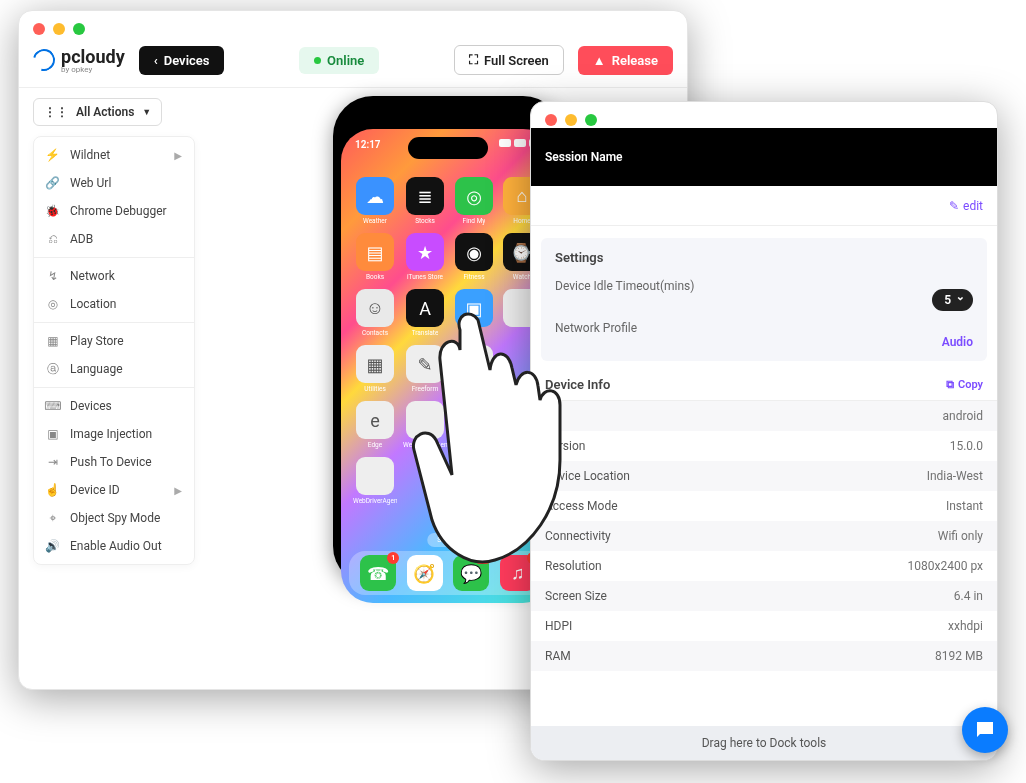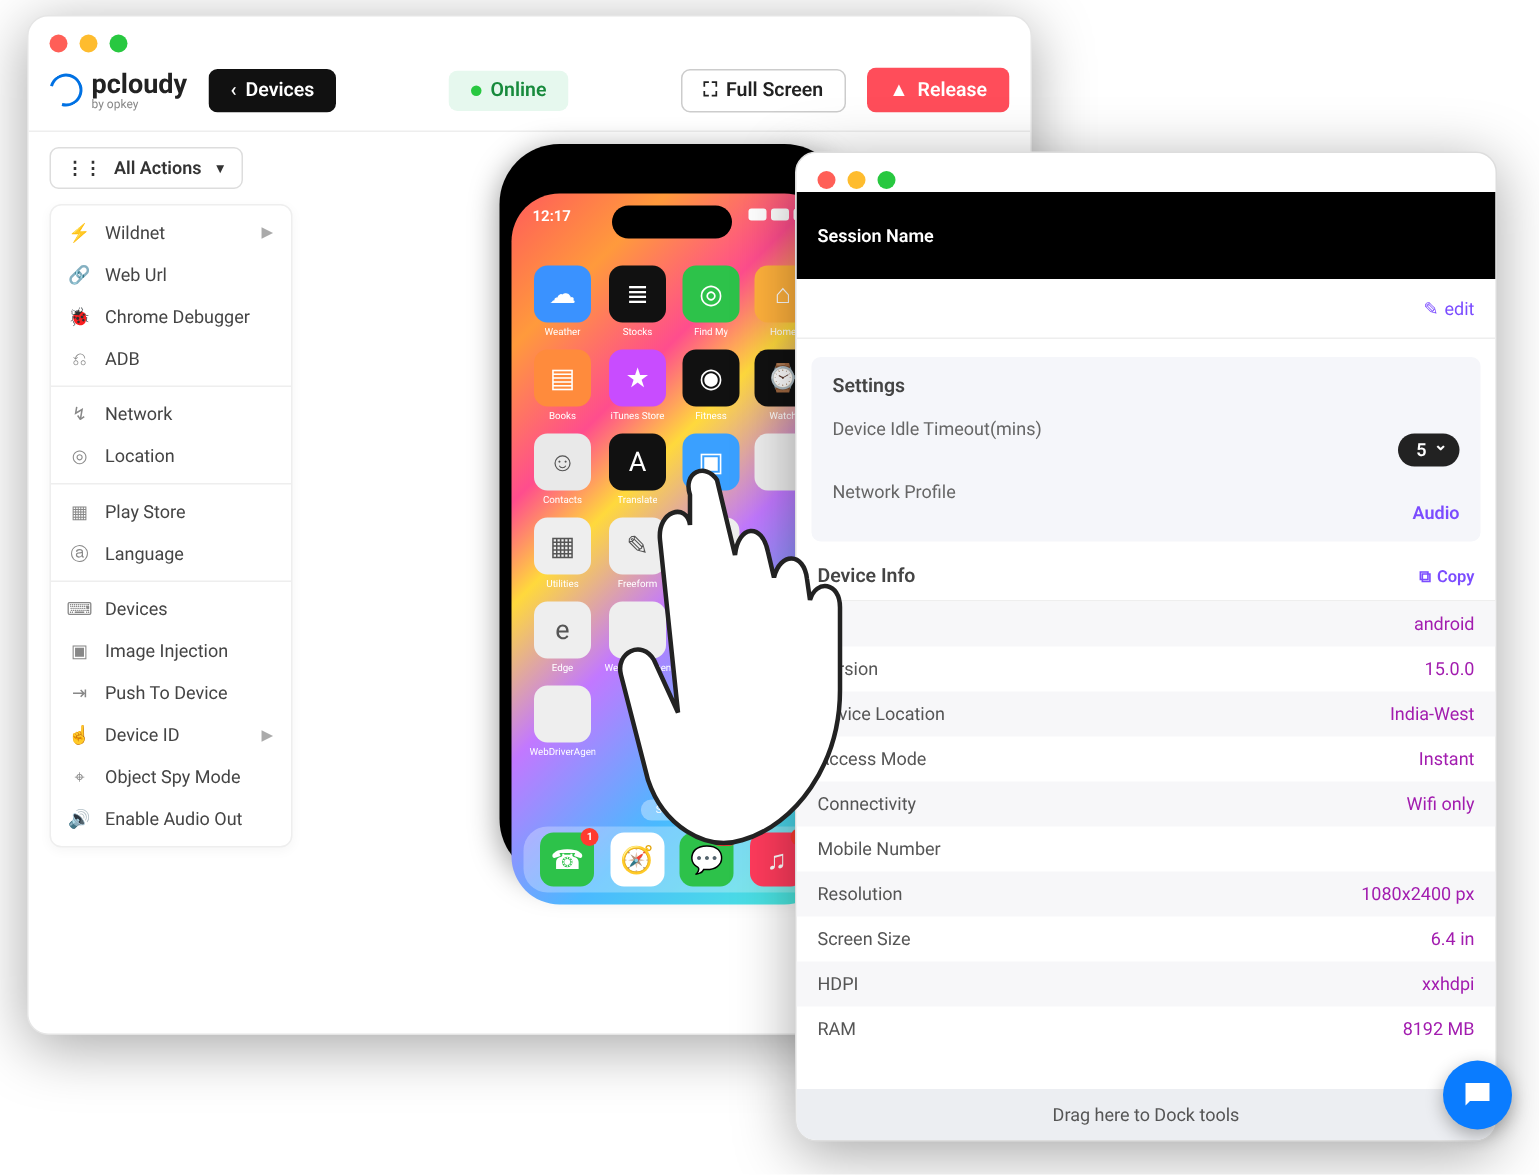--- a/index.html
+++ b/index.html
@@ -67,21 +67,21 @@
 .select::after { content: "⌄"; position: absolute; right: 8px; top: 1px; font-size: 11px; }
 .none-val { color: #7b4cff; font-weight: 700; }
 
 .device-info-head { display: flex; align-items: center; padding: 16px 14px 8px; }
 .device-info-head h4 { font-size: 13px; color: #444; font-weight: 600; }
 .copy-link { margin-left: auto; color: #7b4cff; font-size: 11px; font-weight: 600; display: inline-flex; align-items: center; gap: 4px; cursor: pointer; }
 
 .info-table { border-top: 1px solid #eee; }
 .info-row { display: flex; padding: 8px 14px; font-size: 12px; color: #555; }
 .info-row:nth-child(odd) { background: #f7f7f9; }
-.info-row .v { margin-left: auto; color: #a21caf; }
+.info-row .v { margin-left: auto; color: #737373; }
 
 .dock-footer { position: absolute; bottom: 0; left: 0; right: 0; background: #eceef2; text-align: center; padding: 10px; font-size: 12px; color: #555; }
 
 .chat-bubble { position: absolute; right: 18px; bottom: 30px; width: 46px; height: 46px; background: #0a7cff; border-radius: 50%; display: flex; align-items: center; justify-content: center; box-shadow: 0 4px 12px rgba(0,0,0,0.3); z-index: 100; cursor: pointer; }
 .chat-bubble svg { width: 24px; height: 24px; fill: #fff; }
 </style>
 </head>
 <body>
 
 <div class="main-window">
@@ -351,24 +351,20 @@
       </div>
       <div class="info-row">
         <span>Access Mode</span>
         <span class="v">Instant</span>
       </div>
       <div class="info-row">
         <span>Connectivity</span>
         <span class="v">Wifi only</span>
       </div>
       <div class="info-row">
-        <span>Mobile Number</span>
-        <span class="v"></span>
-      </div>
-      <div class="info-row">
         <span>Resolution</span>
         <span class="v">1080x2400 px</span>
       </div>
       <div class="info-row">
         <span>Screen Size</span>
         <span class="v">6.4 in</span>
       </div>
       <div class="info-row">
         <span>HDPI</span>
         <span class="v">xxhdpi</span>

